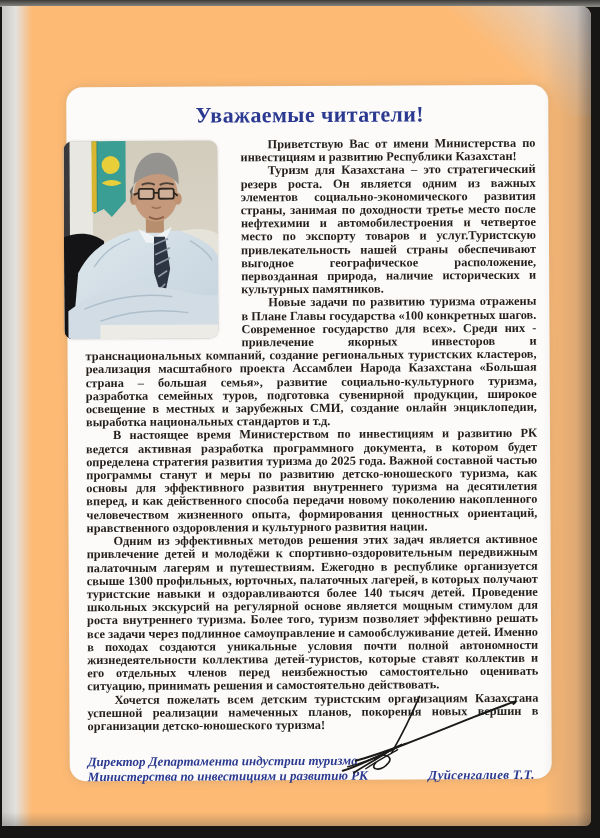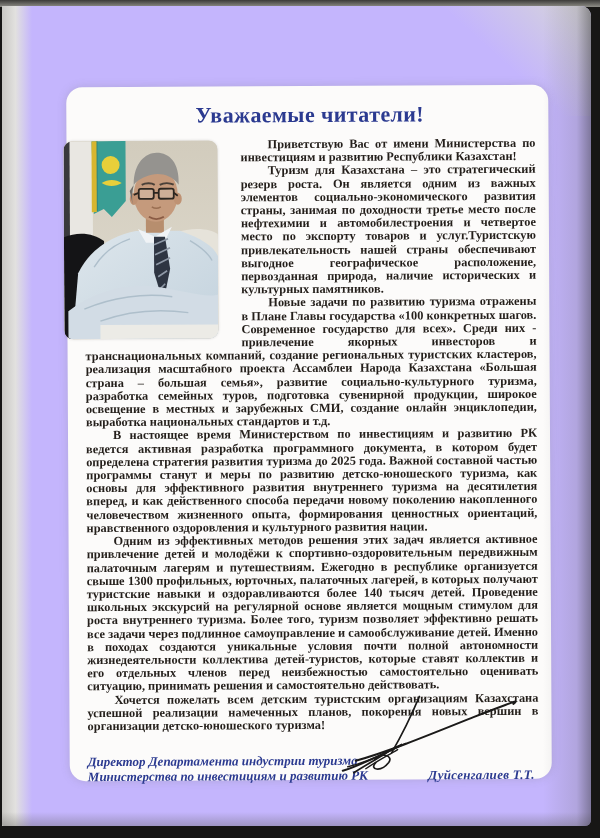--- a/index.html
+++ b/index.html
@@ -1,21 +1,21 @@
 <!DOCTYPE html>
 <html><head>
 <meta charset="utf-8">
 <style>
   html,body{margin:0;padding:0;width:600px;height:838px;overflow:hidden;
     background:#171615;font-family:"Liberation Serif","DejaVu Serif",serif;}
   .stage{position:relative;width:600px;height:838px;}
   .scan-top-bar{position:absolute;left:0;top:0;width:100%;height:7px;
     background:linear-gradient(#3c3b39,#8f8e88);}
   .paper{position:absolute;left:2px;right:9px;top:6px;bottom:12px;
-    background:#c4b5fd;border-radius:2px 10px 6px 2px;}
+    background:#fdba74;border-radius:2px 10px 6px 2px;}
   .paper::before{content:"";position:absolute;left:0;top:0;bottom:0;width:30px;
     background:linear-gradient(90deg,#c9c8c4,#e2e1df 45%,rgba(239,238,240,0));}
   .paper::after{content:"";position:absolute;right:0;top:0;bottom:0;width:48px;
     border-radius:0 10px 6px 0;
     background:linear-gradient(90deg,rgba(0,0,0,0),rgba(110,108,112,.22) 70%,rgba(58,58,60,.5));}
   .fold{position:absolute;right:0;top:0;width:150px;height:110px;
     background:linear-gradient(222deg,#d7d6d8 0%,rgba(239,238,240,0) 55%);
     border-radius:0 10px 0 0;}
   .paper-shadow-bottom{position:absolute;left:0;right:0;bottom:0;height:14px;
     background:linear-gradient(rgba(0,0,0,0),rgba(90,88,86,.35));border-radius:0 0 6px 2px;}

